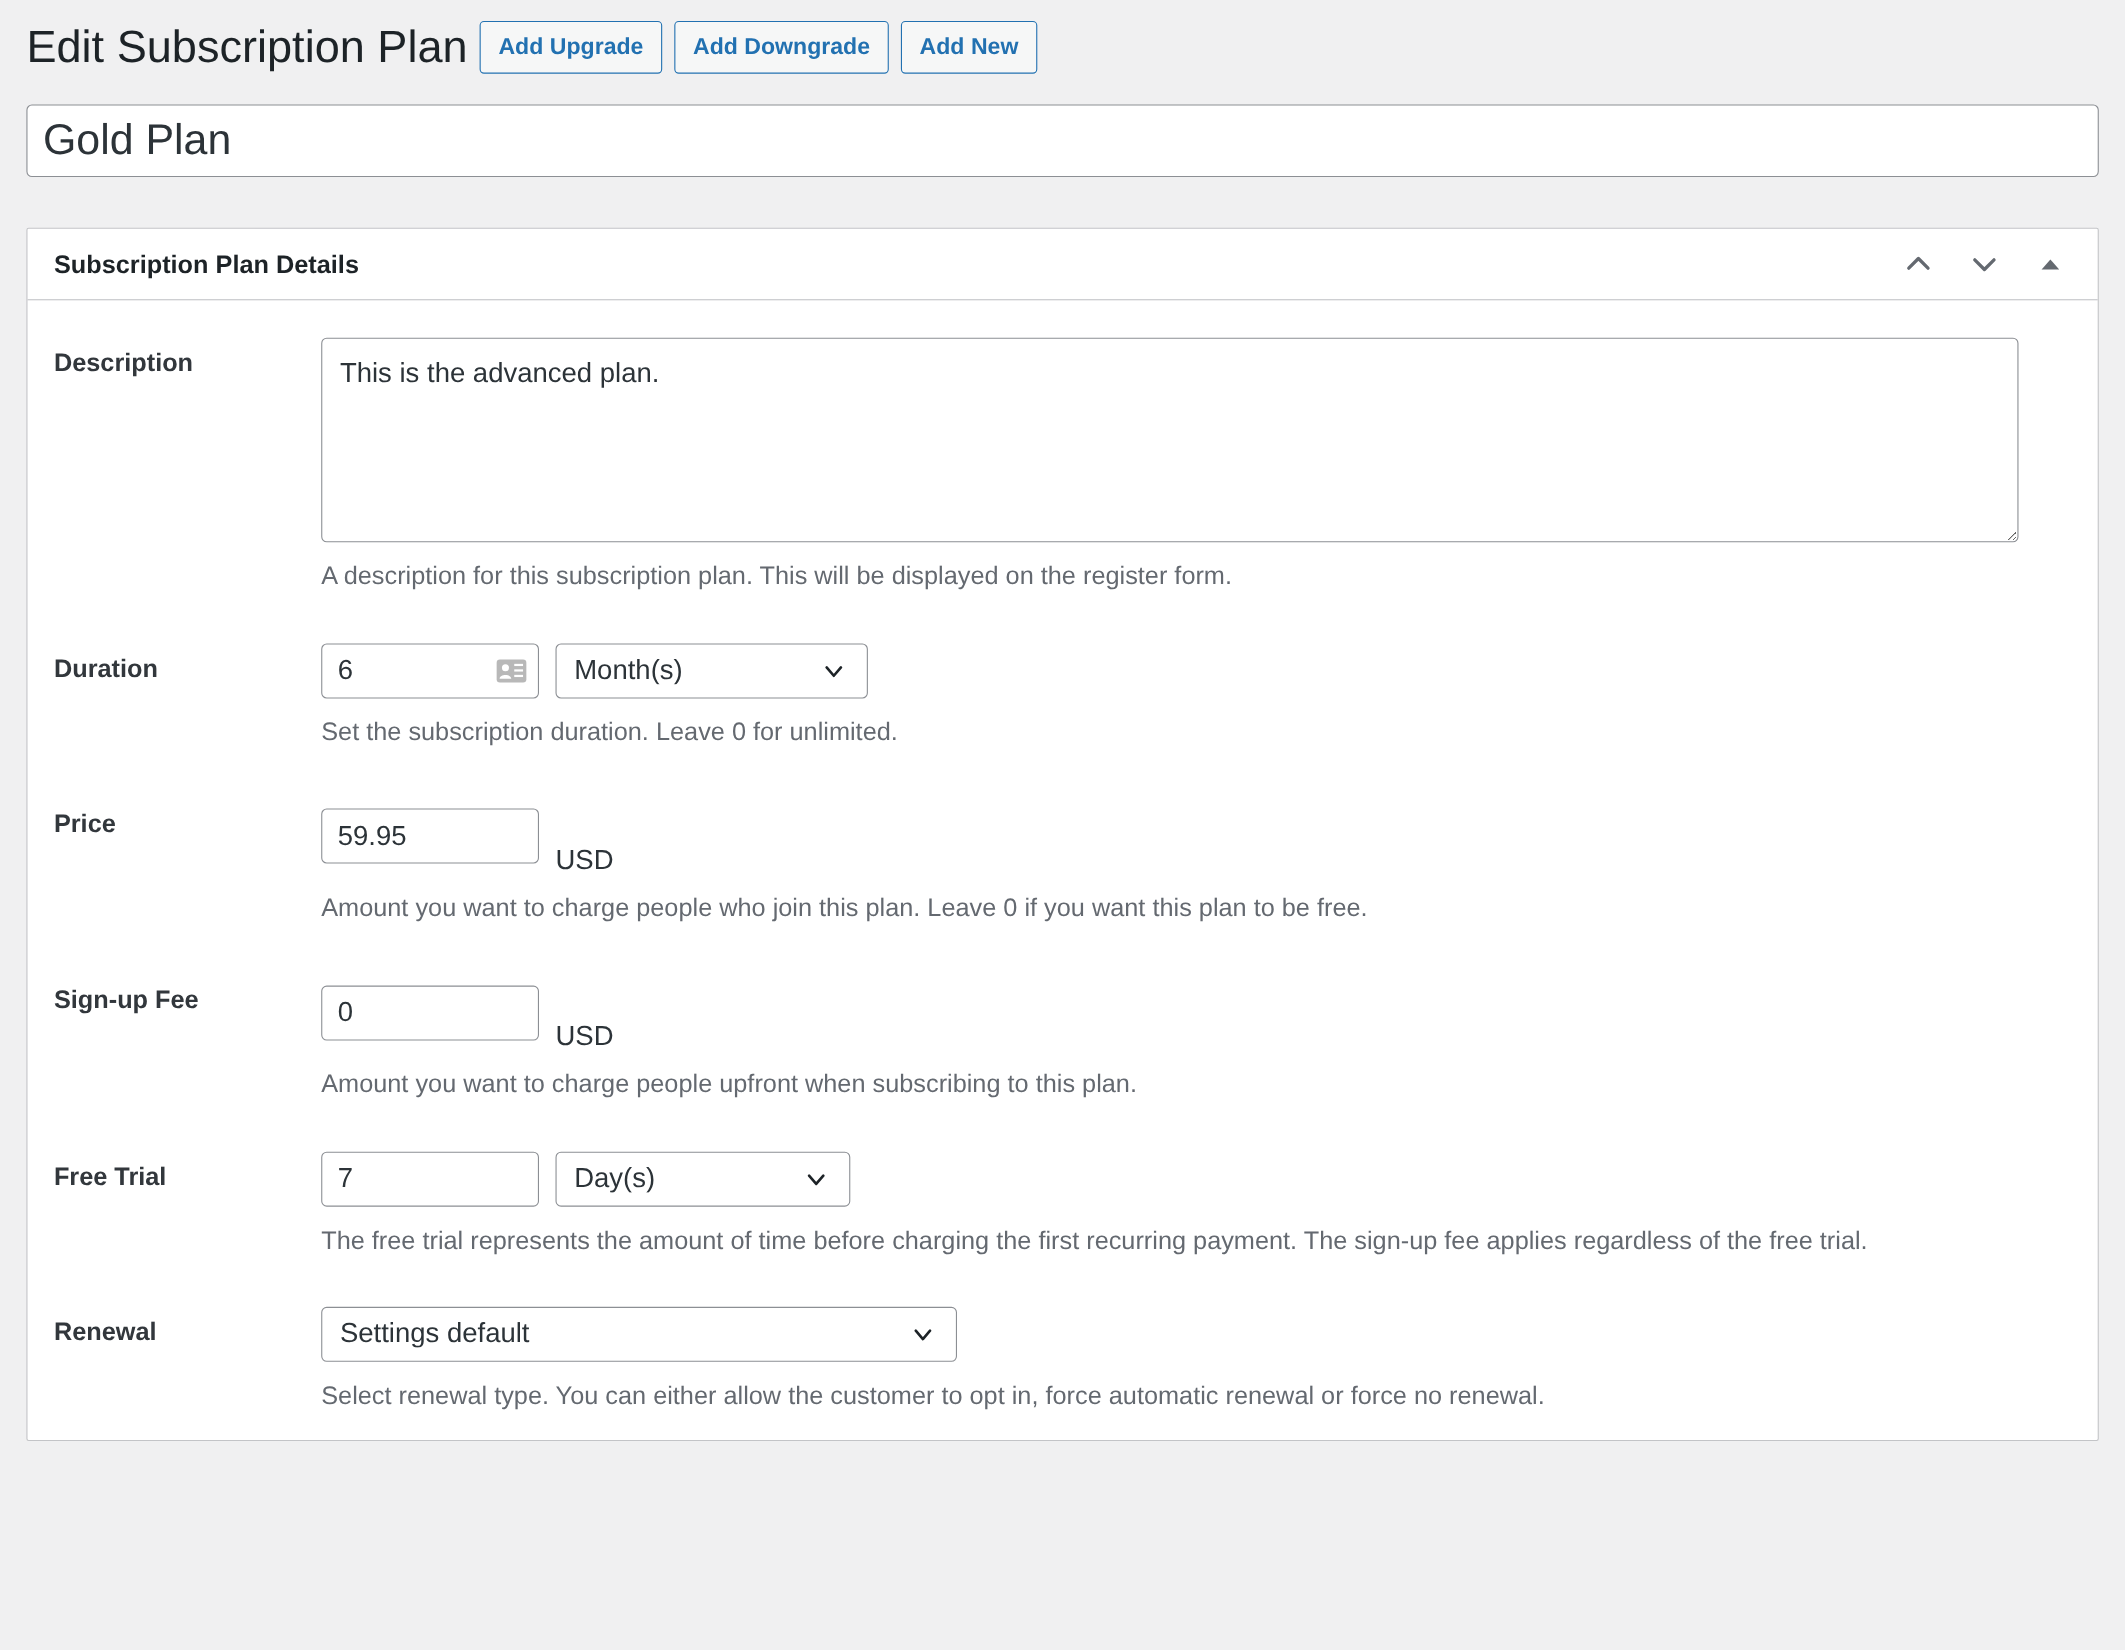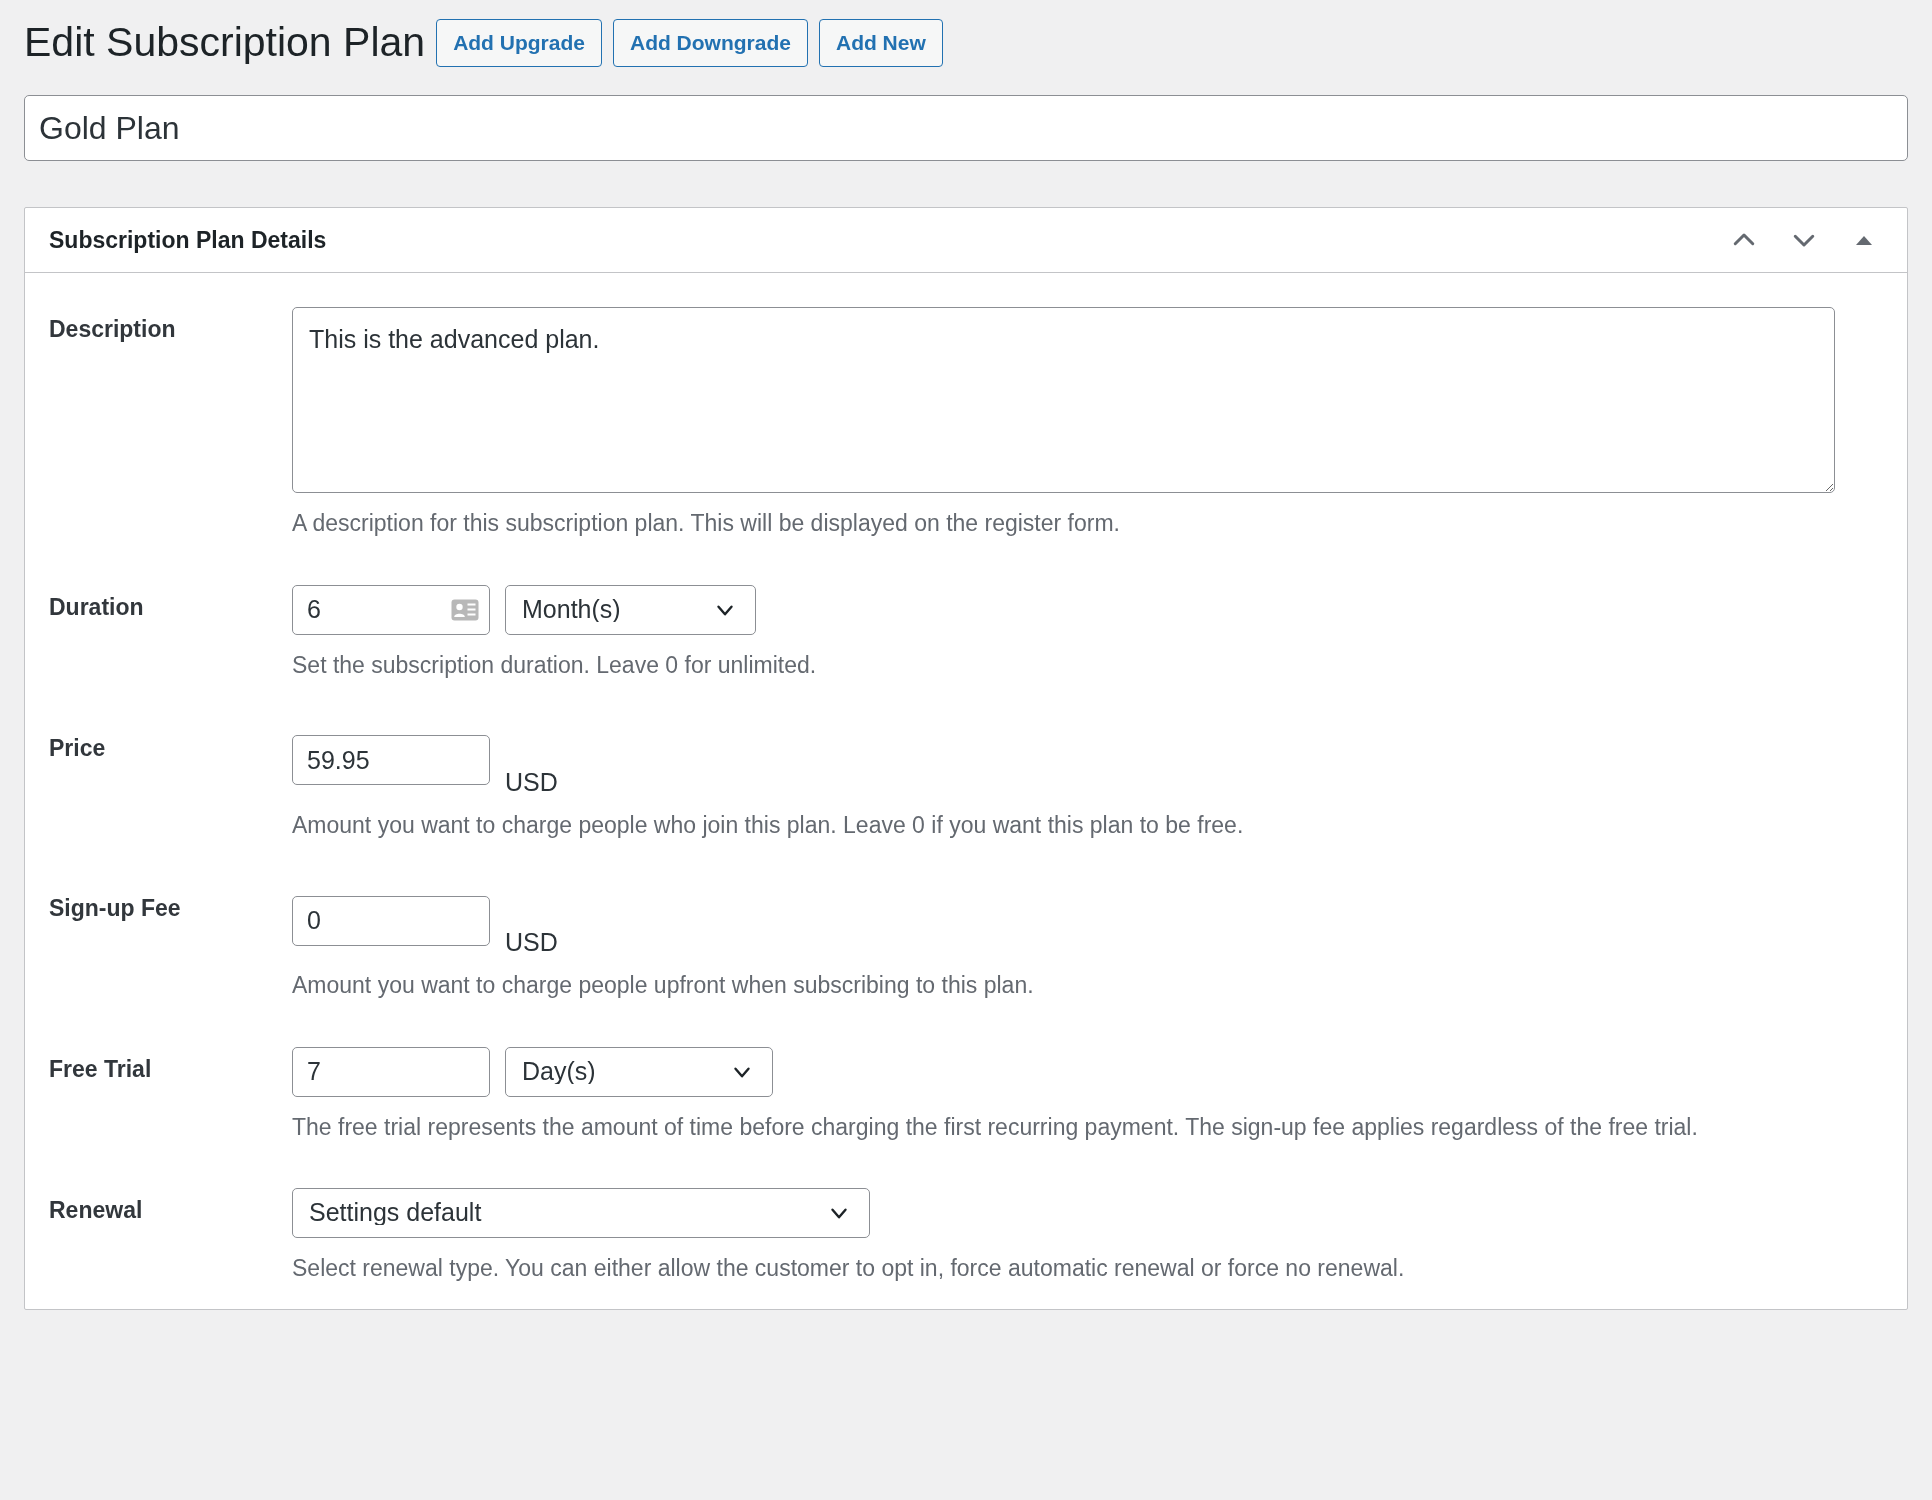--- a/index.html
+++ b/index.html
@@ -56,21 +56,21 @@
     font-family: "Liberation Sans", sans-serif;
   }
 
   
   .title-input {
     display: block;
     box-sizing: border-box;
     width: 100%;
     height: 66px;
     padding: 6px 14px;
-    font-size: 32px;
+    font-size: 39px;
     font-family: "Liberation Sans", sans-serif;
     color: #2c3338;
     background: #ffffff;
     border: 1.5px solid #8c8f94;
     border-radius: 5px;
     outline: none;
     margin-bottom: 46px;
   }
 
   
@@ -224,21 +224,21 @@
     padding: 0 58px 0 16px;
     font-size: 25px;
     font-family: "Liberation Sans", sans-serif;
     color: #2c3338;
     background: #ffffff;
     border: 1.5px solid #8c8f94;
     border-radius: 5px;
     outline: none;
     line-height: 1;
   }
-  select.ui-select.w-duration { width: 251px; }
+  select.ui-select.w-duration { width: 284px; }
   select.ui-select.w-trial { width: 268px; }
   select.ui-select.w-renewal { width: 578px; }
 
   .select-chevron {
     position: absolute;
     right: 18px;
     top: 50%;
     transform: translateY(-50%);
     pointer-events: none;
   }

